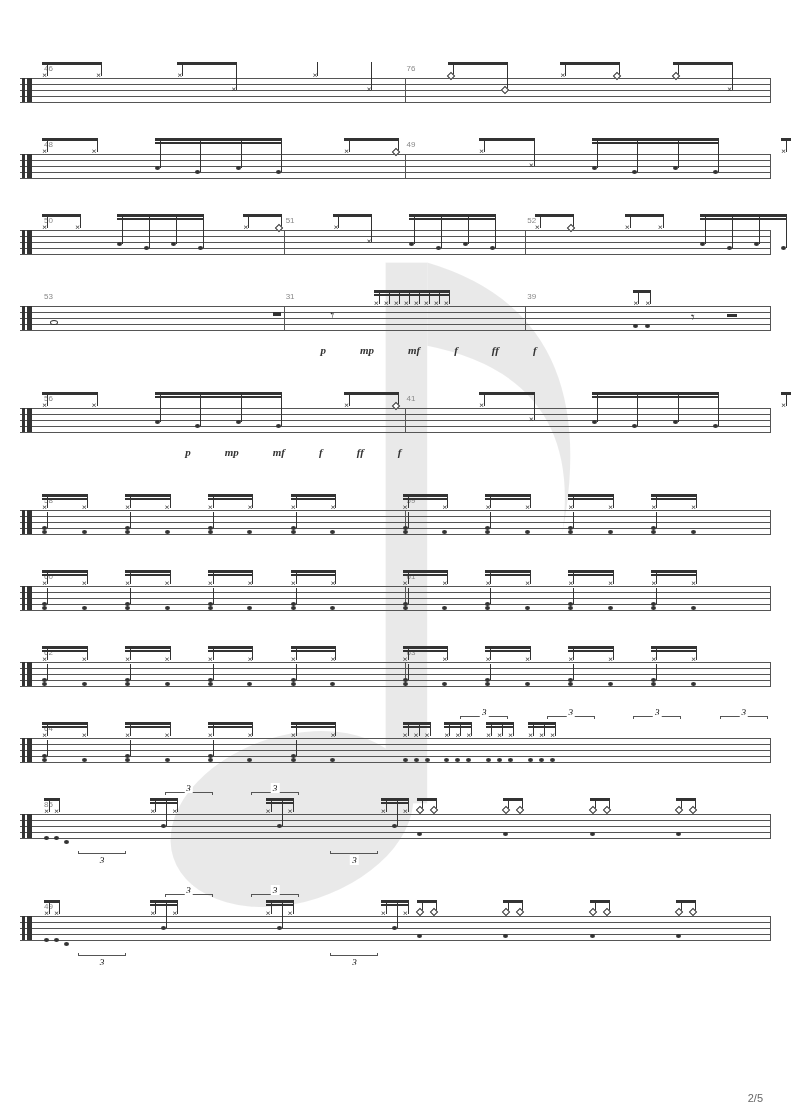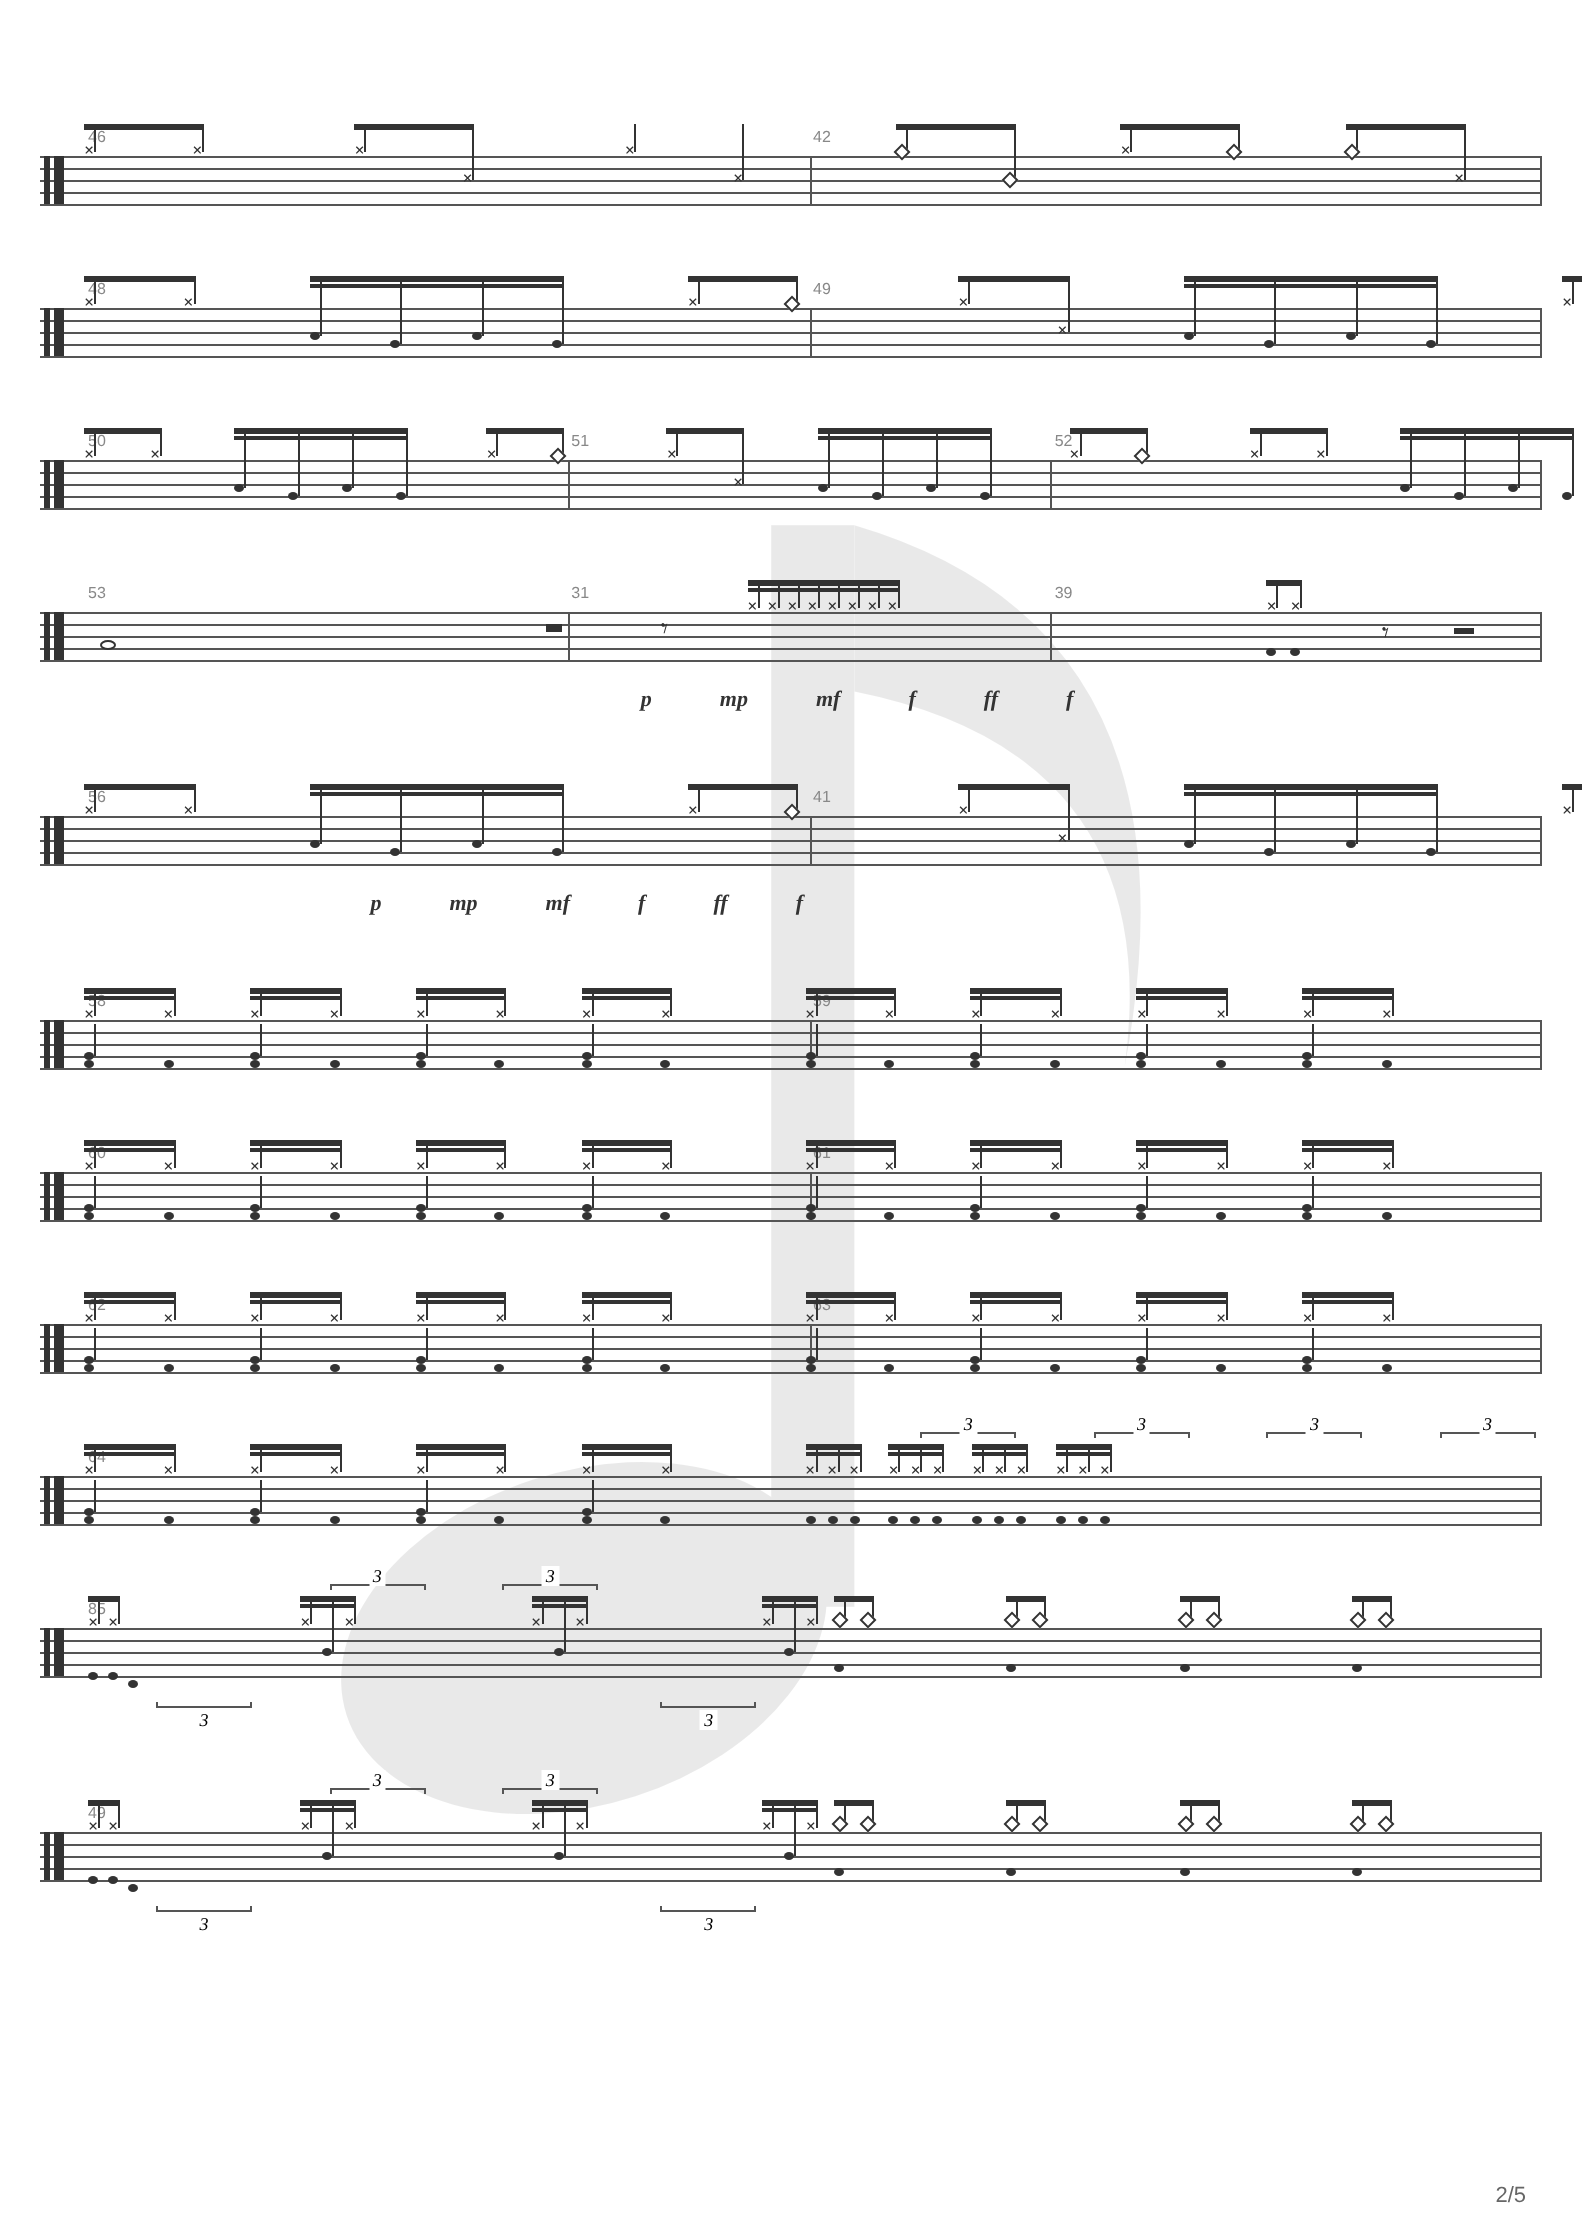--- a/index.html
+++ b/index.html
@@ -233,21 +233,21 @@
             <div class="line l1"></div>
             <div class="line l2"></div>
             <div class="line l3"></div>
             <div class="line l4"></div>
           </div>
           <div class="clef">
             <div class="bar"></div>
             <div class="bar2"></div>
           </div>
           <div class="measure-num" style="left: 24px;">46</div>
-          <div class="measure-num" style="left: 386.5px;">42</div>
+          <div class="measure-num" style="left: 386.5px;">76</div>
           <div class="barline" style="left: 384.5px;"></div>
           <div class="end-barline"></div>
           <div class="notes-area">
             <div class="note" style="left:0px;">
               <div style="position:absolute;left:5px;width:1px;background:#333;top:2px;height:14px;"></div>
               <div class="nh-x" style="top:12px;">×</div>
             </div>
             <div class="note" style="left:54.074999999999996px;">
               <div style="position:absolute;left:5px;width:1px;background:#333;top:2px;height:14px;"></div>
               <div class="nh-x" style="top:12px;">×</div>

